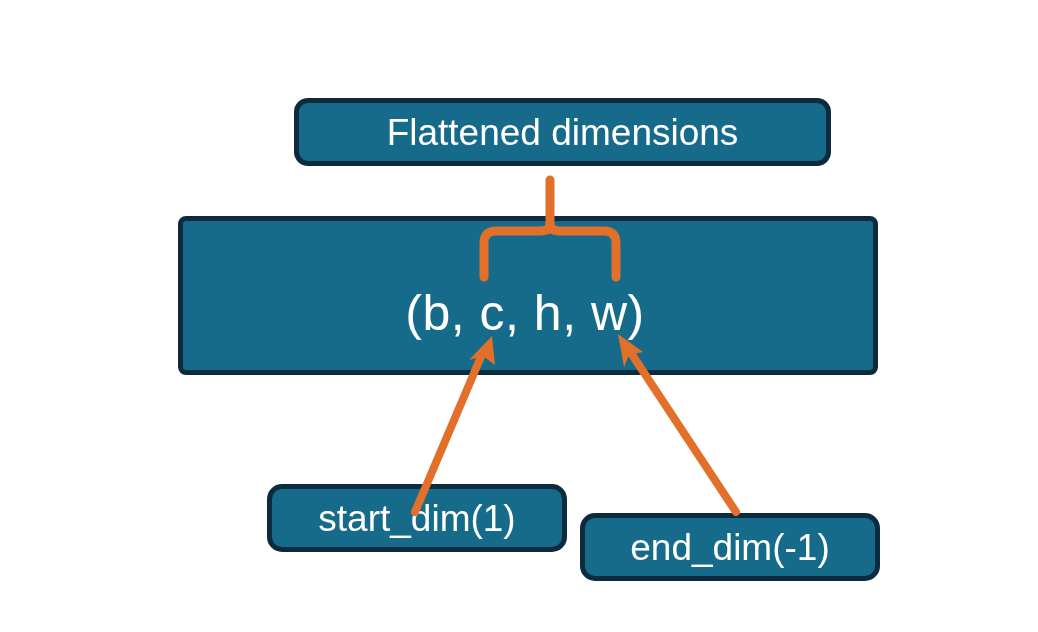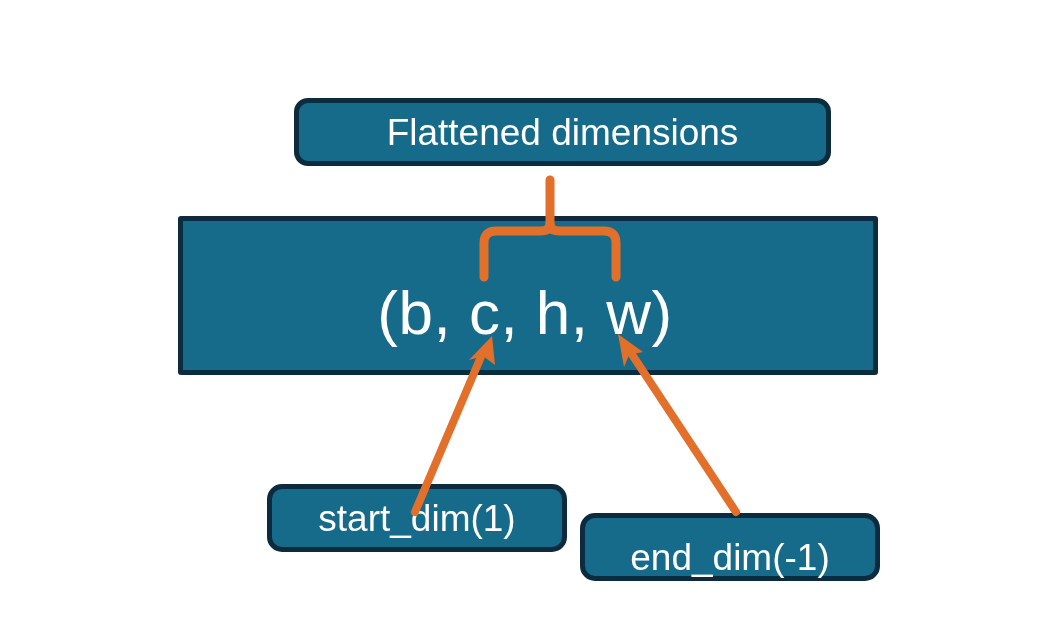--- a/index.html
+++ b/index.html
@@ -42,22 +42,22 @@
     height: 68px;
     border-radius: 14px;
     font-size: 37px;
   }
   
   #node-tuple {
     left: 178px;
     top: 216px;
     width: 700px;
     height: 159px;
-    border-radius: 3px;
-    font-size: 62px;
+    border-radius: 8px;
+    font-size: 50px;
   }
   #node-tuple .tuple-text {
     position: relative;
     left: -3px;
     top: 17px;
     letter-spacing: 0.5px;
   }
   
   #node-start-dim {
     left: 267px;
@@ -68,21 +68,20 @@
     font-size: 37px;
   }
   
   #node-end-dim {
     left: 580px;
     top: 513px;
     width: 300px;
     height: 68px;
     border-radius: 15px;
     font-size: 37px;
-    align-items: flex-end;
   }
   #overlay {
     position: absolute;
     left: 0;
     top: 0;
     width: 1038px;
     height: 632px;
     z-index: 3;
     pointer-events: none;
   }

